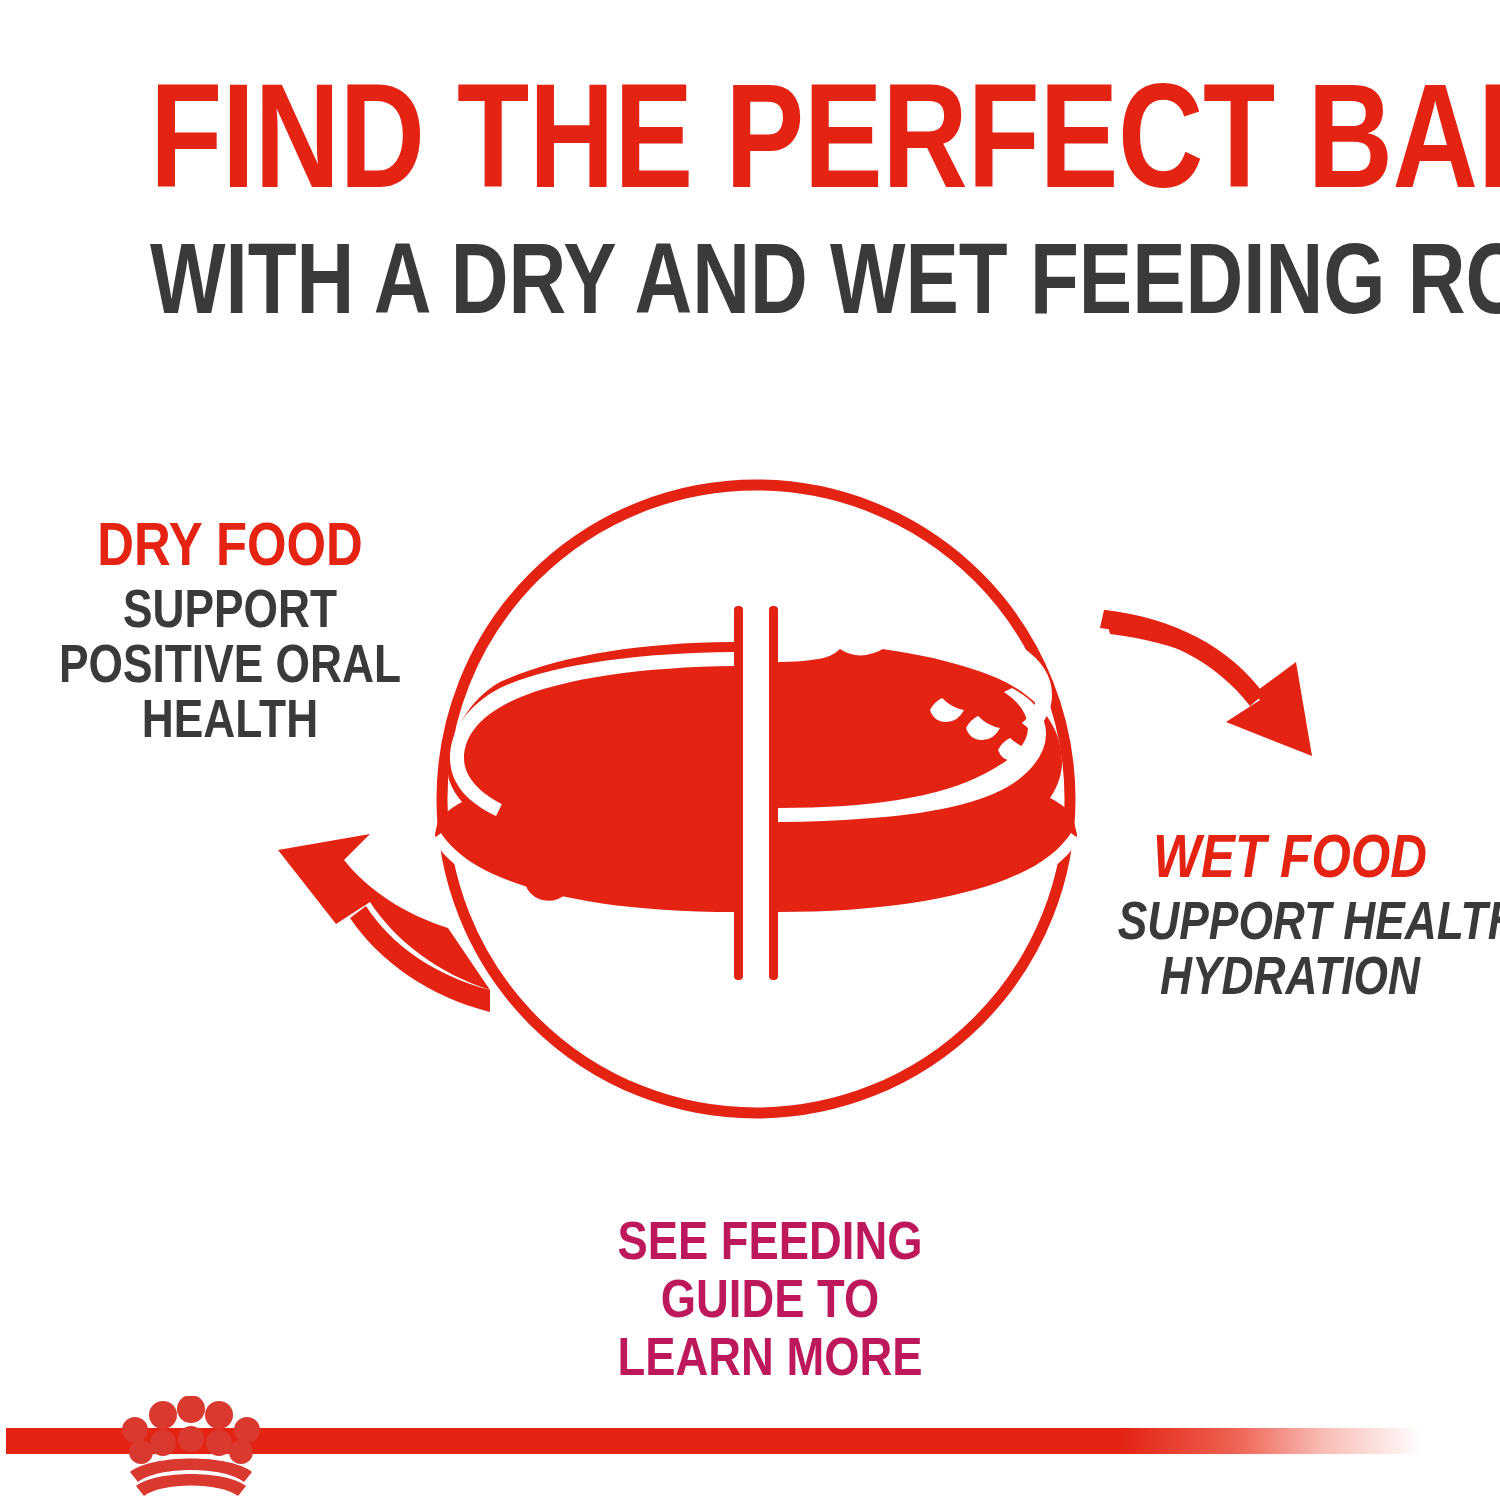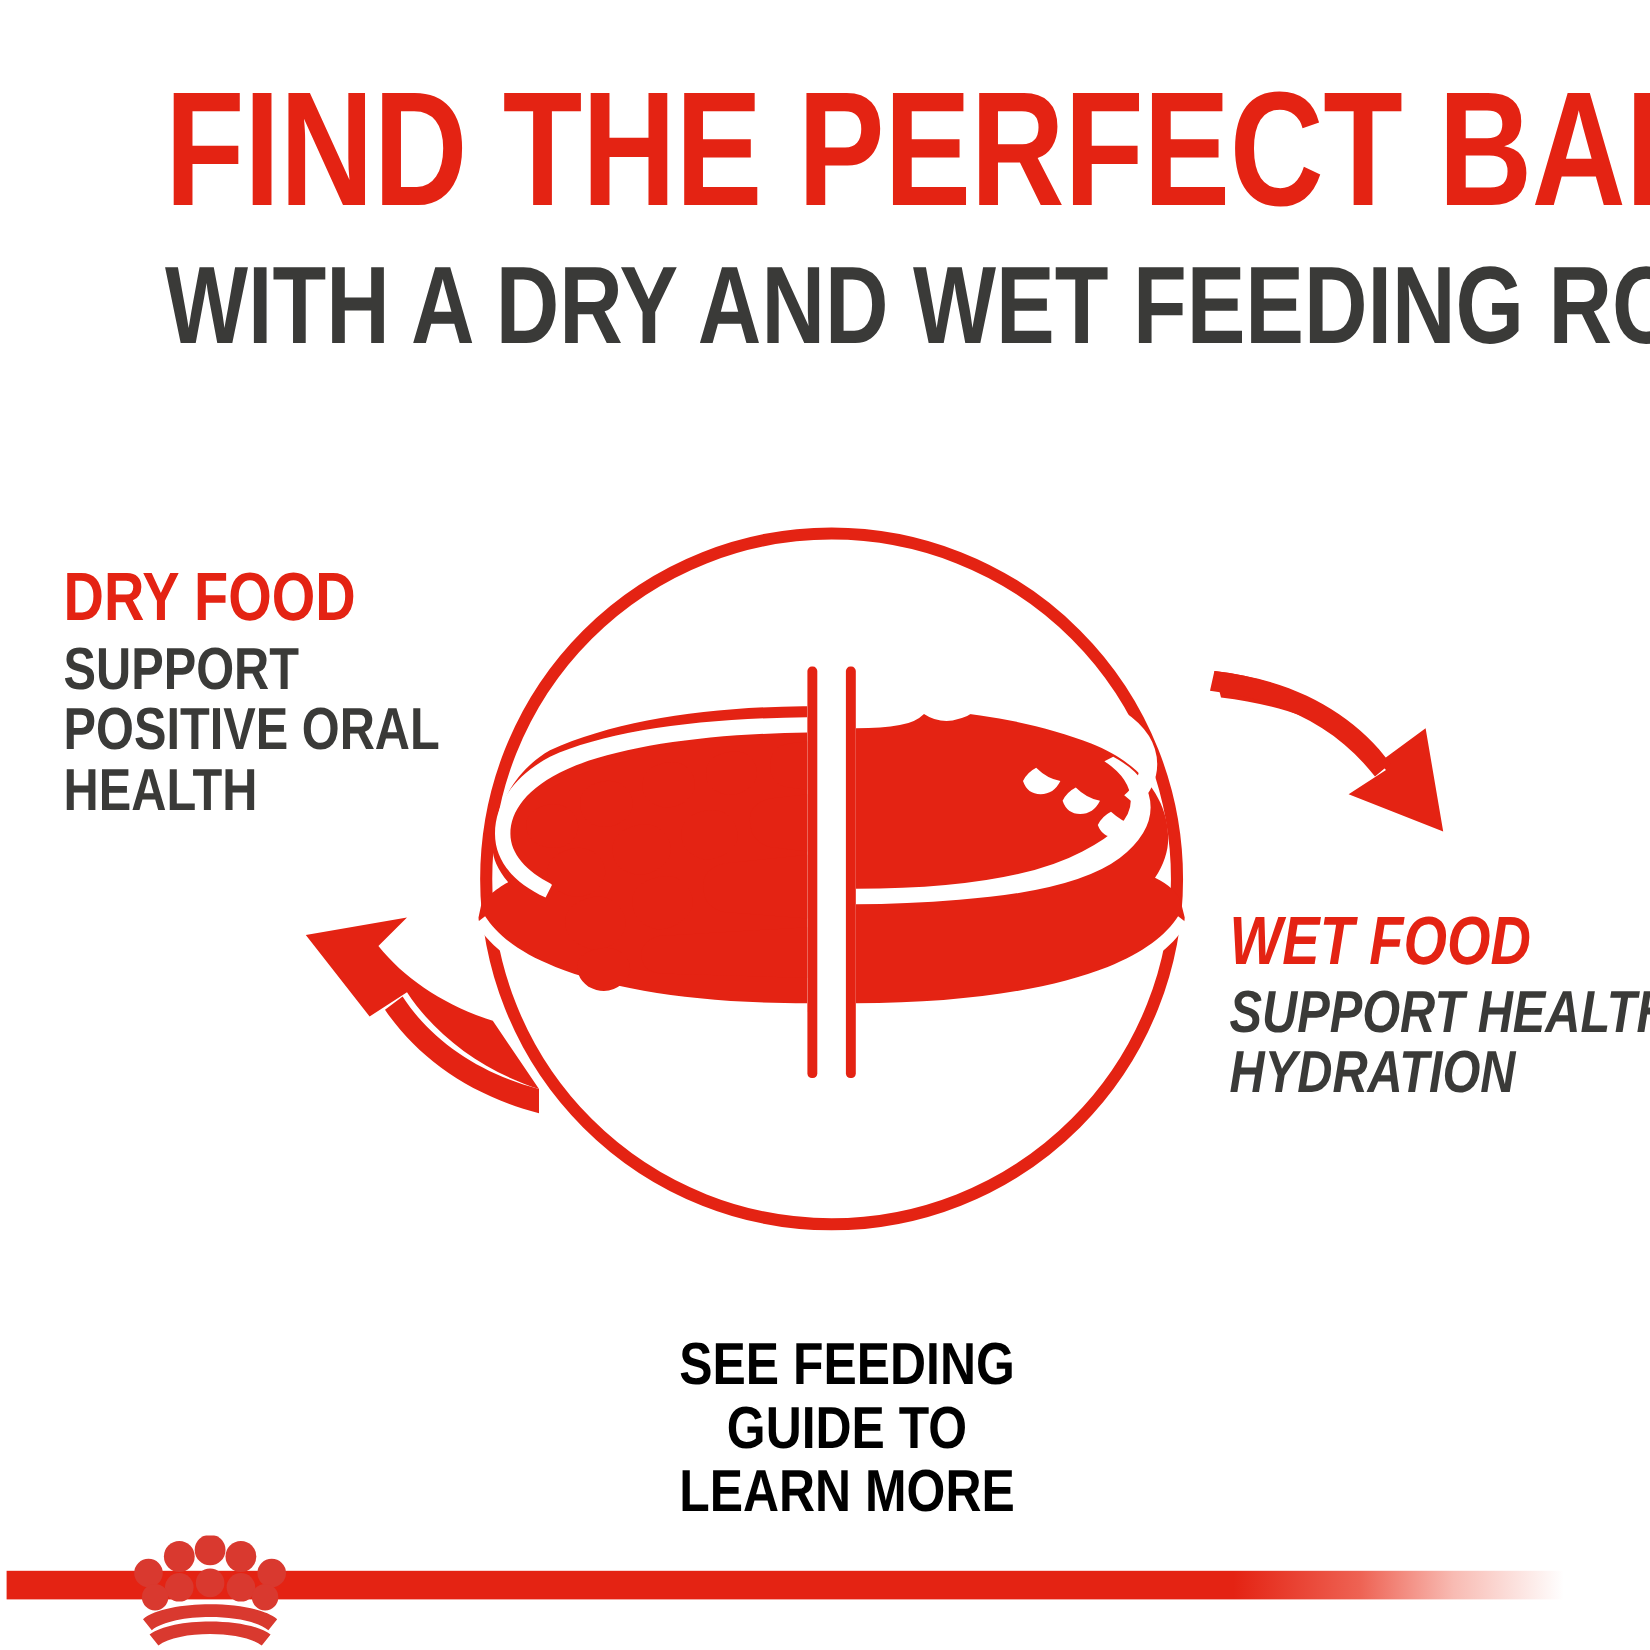--- a/index.html
+++ b/index.html
@@ -46,21 +46,21 @@
     line-height: 1.0;
     letter-spacing: 0px;
     transform: scaleX(0.80);
     transform-origin: center center;
     white-space: nowrap;
   }
 
   
   .side-block {
     position: absolute;
-    text-align: left;
+    text-align: center;
     line-height: 1.02;
   }
   .side-heading {
     display: block;
     color: #E42313;
     font-weight: 700;
     font-size: 62px;
     transform: scaleX(0.82);
     transform-origin: center center;
     white-space: nowrap;
@@ -88,21 +88,21 @@
     font-style: italic;
   }
 
   
   #see-guide {
     position: absolute;
     left: 540px;
     top: 1212px;
     width: 460px;
     text-align: center;
-    color: #000000;
+    color: #be185d;
     font-weight: 700;
     font-size: 54px;
     line-height: 1.07;
   }
   #see-guide .ln {
     display: block;
     white-space: nowrap;
     transform: scaleX(0.84);
     transform-origin: center center;
   }

